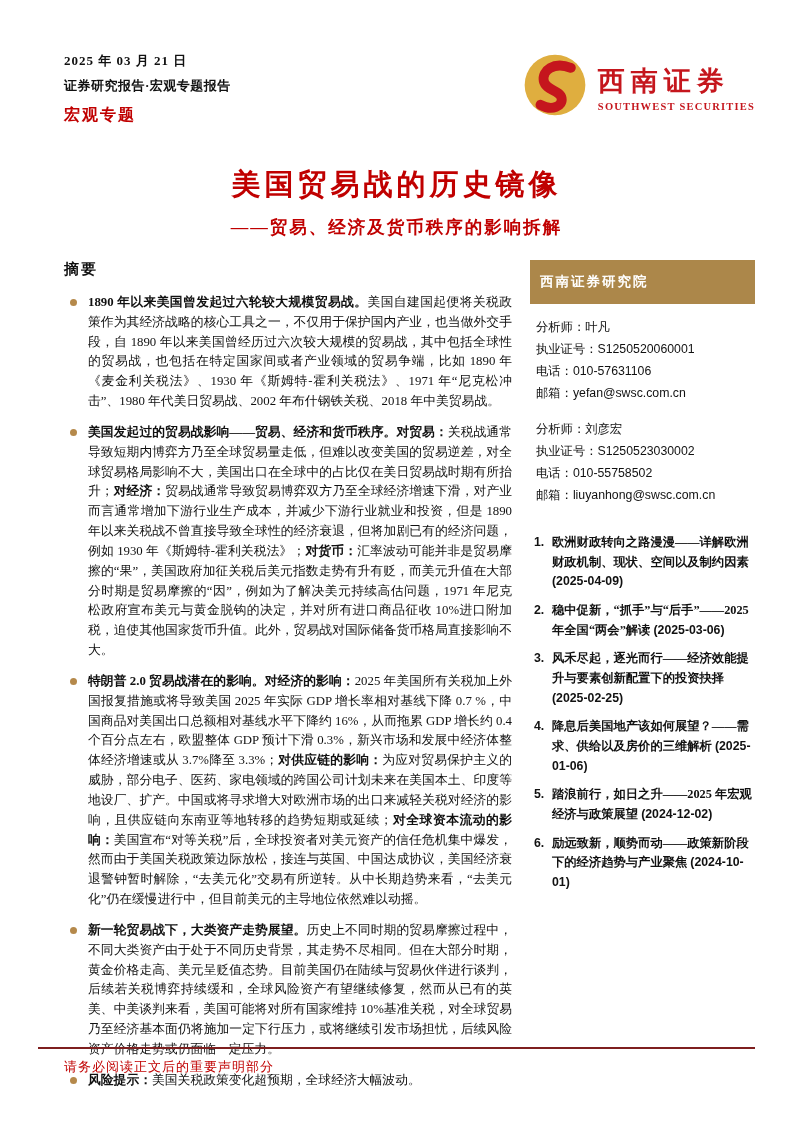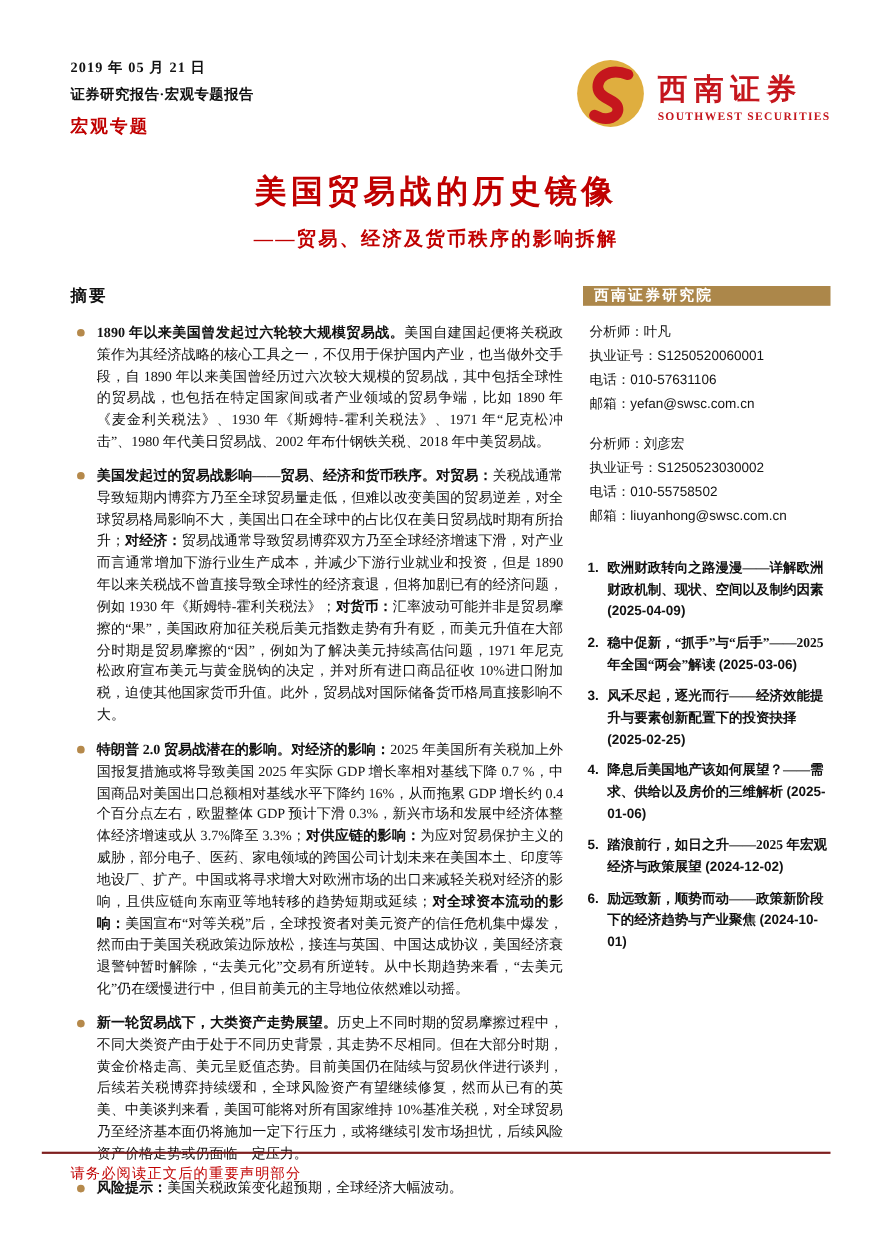--- a/index.html
+++ b/index.html
@@ -13,39 +13,39 @@
   .header { position:absolute; top:52px; left:64px; right:38px;
             display:flex; justify-content:space-between; align-items:flex-start; }
   .meta .date { font-size:13px; font-weight:bold; letter-spacing:1px; }
   .meta .rtype { font-size:13px; font-weight:bold; margin-top:7px; letter-spacing:0.5px; }
   .meta .category { font-size:16px; font-weight:bold; color:#c00000; margin-top:10px; letter-spacing:2px; }
   .brand { display:flex; align-items:center; gap:10px; }
   .brand-cn { font-size:27px; font-weight:bold; color:#c5161d; letter-spacing:6px; }
   .brand-en { font-size:10.5px; font-weight:bold; color:#c5161d; letter-spacing:1.2px; margin-top:2px;text-align:right; }
 
   
-  .titleblock { position:absolute; top:155px; left:0; right:0; text-align:center; color:#c00000; }
+  .titleblock { position:absolute; top:165px; left:0; right:0; text-align:center; color:#c00000; }
   .titleblock h1 { margin:0; font-size:29px; font-weight:bold; letter-spacing:4px; }
   .titleblock h2 { margin:10px 0 0 0; font-size:17.5px; font-weight:bold; letter-spacing:2px; }
 
   
   .content { position:absolute; top:260px; left:64px; right:38px; bottom:80px;
              display:flex; gap:18px; }
   .main { width:448px; flex:none; }
   .abstract-heading { font-size:15px; font-weight:bold; margin-bottom:14px; letter-spacing:2px; }
   ul.bullets { list-style:none; margin:0; padding:0; }
   .bullet { display:flex; margin-bottom:11px; font-size:12.8px; line-height:1.55; text-align:justify; }
   .dot { flex:none; width:7px; height:7px; border-radius:50%; background:#b5894b; margin:6px 11px 0 6px; }
   .btxt { flex:1; }
   .btxt .b { font-weight:bold; }
 
   
   .sidebar { flex:1; }
   .side-header { background:#ac874a; color:#fff; font-weight:bold; font-size:13.5px;
-                 padding:0 10px; letter-spacing:2px; }
+                 padding:13px 10px; letter-spacing:2px; }
   .analysts { padding:12px 2px 2px 6px; }
   .analyst-block { margin-bottom:13px; }
   .a-row { font-size:12.3px; line-height:1.8; }
   .val { font-family:"Liberation Sans","DejaVu Sans",sans-serif; font-size:12.3px;text-align:right; }
   .related-header { margin-top:14px; }
   ol.related { list-style:none; margin:12px 0 0 0; padding:0 0 0 4px; }
   .related li { display:flex; margin-bottom:9px; font-size:12.3px; font-weight:bold; line-height:1.6; }
   .related .num { flex:none; width:18px; font-family:"Liberation Sans","DejaVu Sans",sans-serif; }
   .related .rtxt { flex:1; }
   .related .rdate { font-family:"Liberation Sans","DejaVu Sans",sans-serif; }
@@ -54,21 +54,21 @@
   .footer-line { position:absolute; left:38px; right:38px; top:1047px; height:2px; background:#7e1f1f; }
   .footer-text { position:absolute; left:64px; top:1058px; font-size:13px; color:#c00000; letter-spacing:1px; }
 </style>
 </head>
 <body>
 
 <div class="page">
 
   <div class="header">
     <div class="meta">
-      <div class="date">2019 年 05 月 21 日</div>
+      <div class="date">2025 年 03 月 21 日</div>
       <div class="rtype">证券研究报告·宏观专题报告</div>
       <div class="category">宏观专题</div>
     </div>
     <div class="brand">
       <span class="logo">
         <svg width="66" height="66" viewBox="0 0 100 100" aria-hidden="true">
           <circle cx="50" cy="50" r="46" fill="#dfae3f"></circle>
           <path d="M74 24 C 48 14 30 28 33 44 C 36 58 58 58 60 70 C 62 82 46 90 28 80" stroke="#c5161d" stroke-width="15" fill="none" stroke-linecap="round"></path>
         </svg>
       </span>

